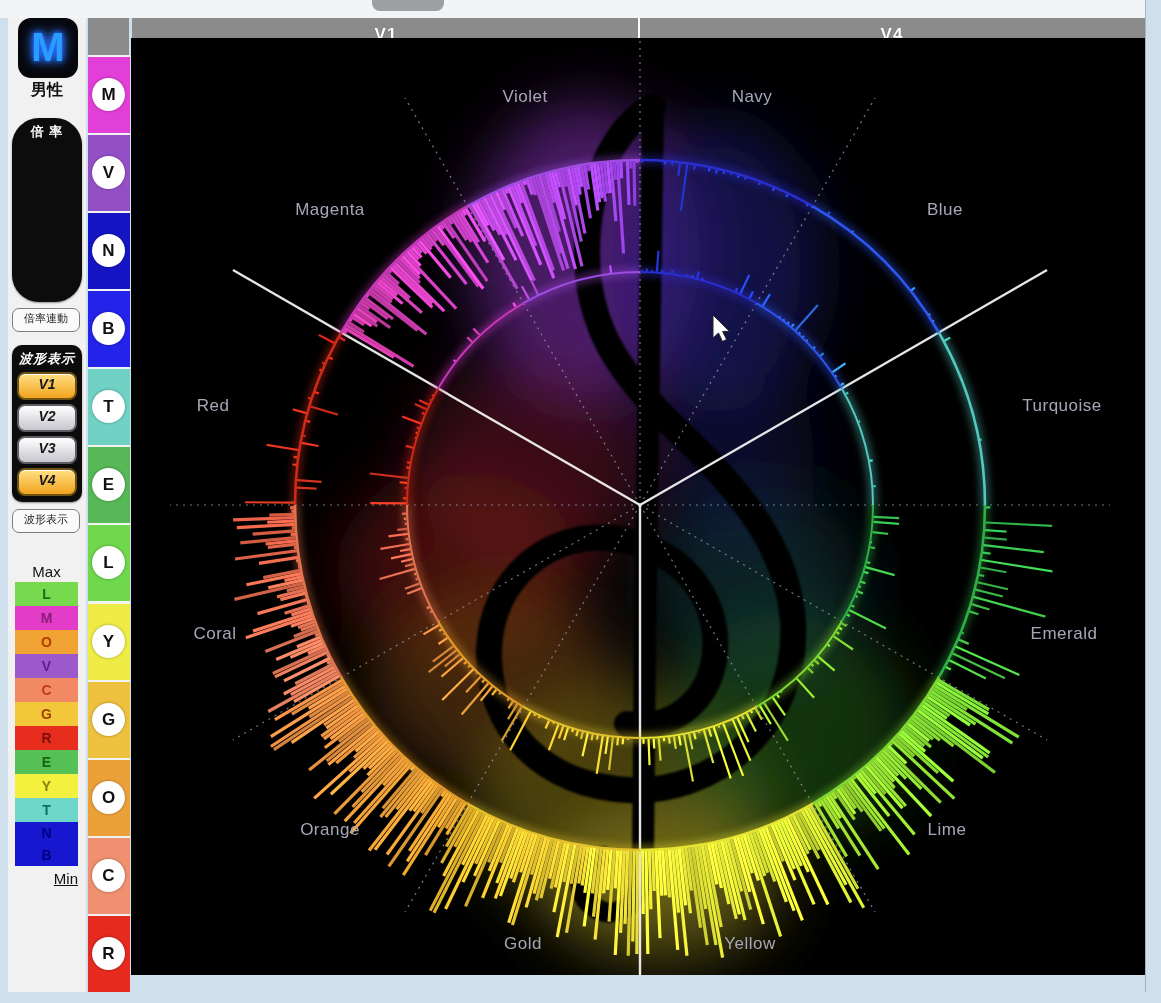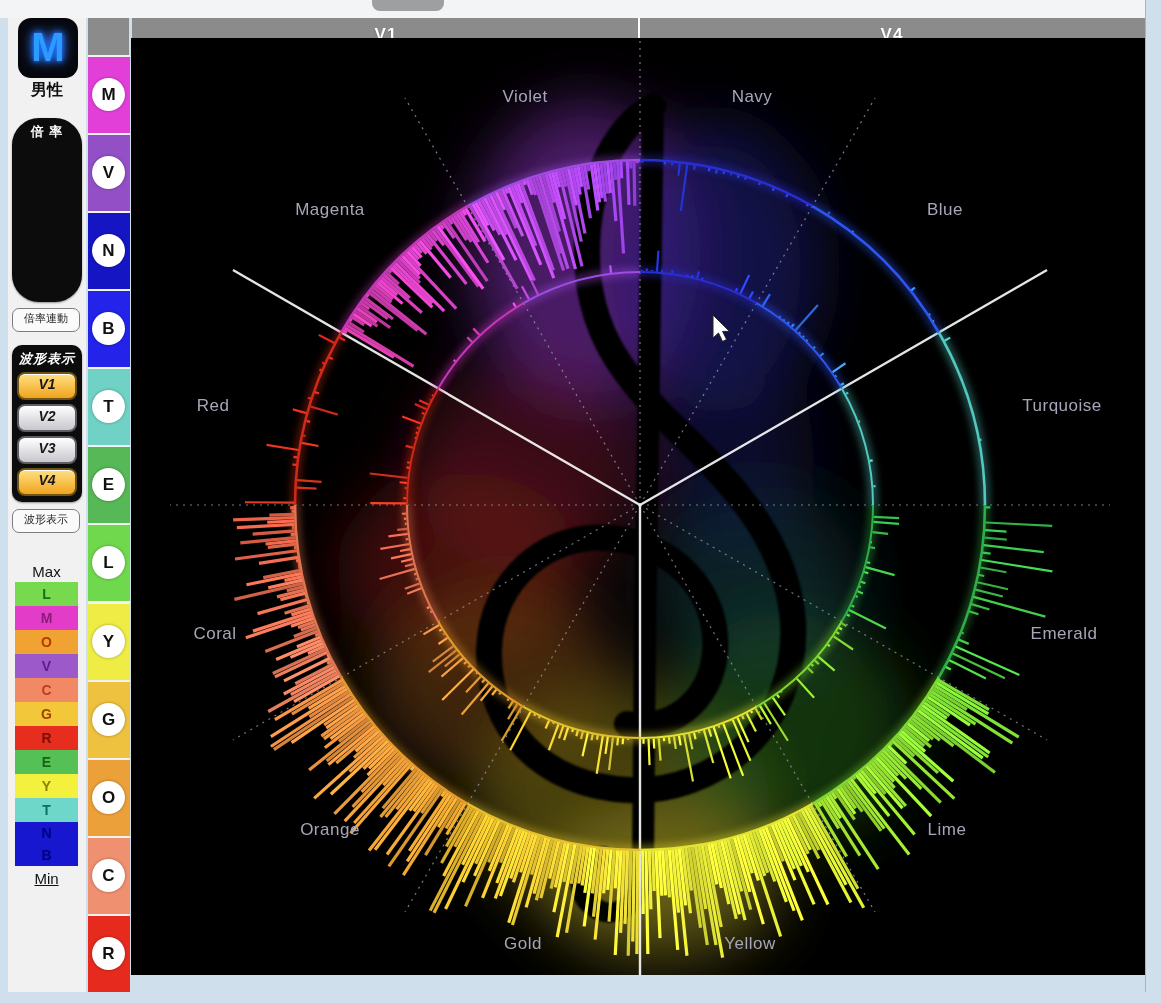--- a/index.html
+++ b/index.html
@@ -33,21 +33,21 @@
     color:#17171c;font-size:14px;font-weight:bold;line-height:21px;text-align:center;
     box-shadow:inset 0 1px 0 #fff;cursor:pointer;}
   .pbtn.active{background:linear-gradient(#ffe082,#f1a31e);border-color:#6e5410;}
   .link-btn{left:4px;width:66px;height:22px;background:#fafafa;border:1.5px solid #7d7d82;border-radius:7px;
     font-size:11px;color:#222;text-align:center;line-height:19px;cursor:pointer;}
   #mag-link{top:290px;}
   #wave-link{top:491px;}
   #max-label{left:7px;top:545px;width:63px;text-align:center;font-size:15px;color:#111;}
   #legend-rows{left:7px;top:564px;width:63px;}
   .leg-row{width:63px;text-align:center;font-size:14px;font-weight:bold;}
-  #min-label{left:7px;width:63px;text-align:center;font-size:15px;color:#111;text-decoration:underline;}
+  #min-label{left:7px;width:63px;text-align:right;font-size:15px;color:#111;text-decoration:underline;}
   
   #strip{left:88px;top:55px;width:42px;height:937px;background:#f2f2f2;}
   .strip-cell{position:absolute;left:0;width:42px;height:76px;}
   .strip-circle{position:absolute;left:4px;top:21px;width:33px;height:33px;border-radius:50%;
     background:#fff;color:#111;font-size:17px;font-weight:bold;text-align:center;line-height:33px;
     box-shadow:0 0 3px rgba(0,0,0,.35);}
   
   #viz{left:131px;top:38px;width:824px;height:937px;background:#fdba74;}
   
   #right-strip{left:1145px;top:0;width:16px;height:1003px;background:#cfe0ec;border-left:1px solid #9fb6c8;}

